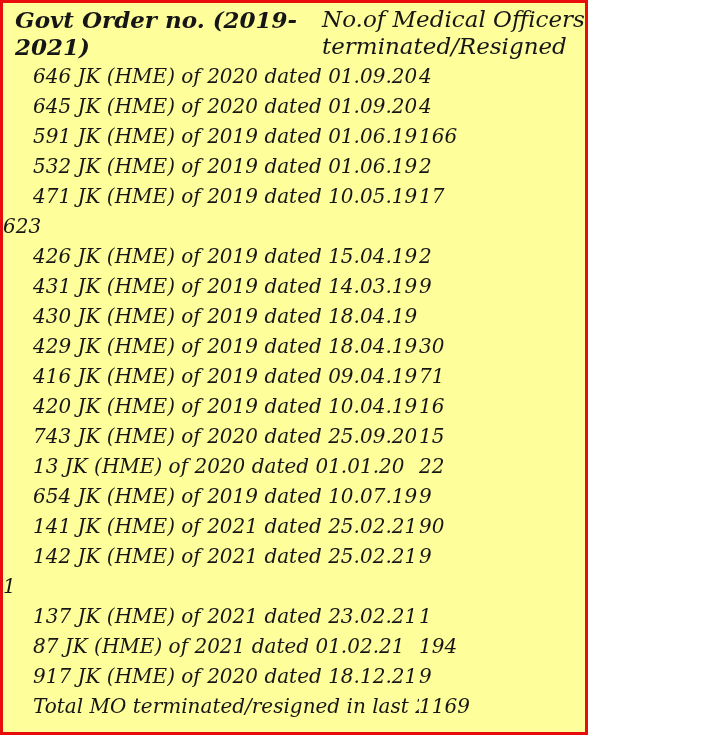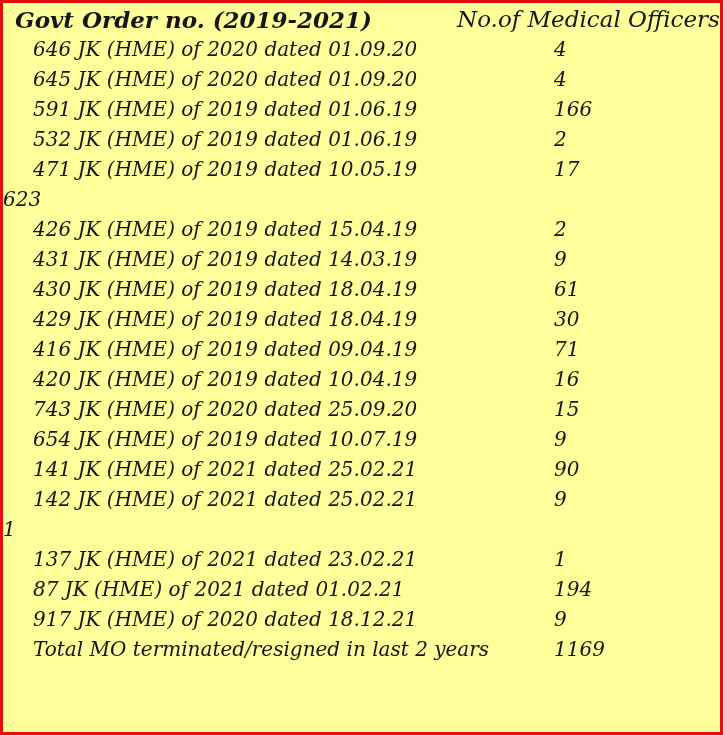--- a/index.html
+++ b/index.html
@@ -1,17 +1,17 @@
 <!DOCTYPE html>
 <html><head>
 <meta charset="utf-8">
 <style>
   html, body { margin: 0; padding: 0; }
   .frame {
-    width: 723px;
+    width: 588px;
     height: 735px;
     box-sizing: border-box;
     background: #FEFE9B;
     border: 3px solid #E80C0C;
     font-family: "DejaVu Serif", serif;
     font-style: italic;
     color: #161616;
     overflow: hidden;
   }
   .header-row {
@@ -52,20 +52,21 @@
 </style>
 </head>
 <body>
 
 <div class="frame">
 
   <div class="header-row">
     <div class="header-col1">Govt Order no. (2019-2021)</div>
     <div class="header-col2">
       <div>No.of Medical Officers</div>
+      <div>terminated/Resigned</div>
     </div>
   </div>
 
   <div class="rows">
     <div class="row">
       <div class="row-order">646 JK (HME) of 2020 dated 01.09.20</div>
       <div class="row-count">4</div>
     </div>
     <div class="row">
       <div class="row-order">645 JK (HME) of 2020 dated 01.09.20</div>
@@ -89,37 +90,40 @@
     <div class="row">
       <div class="row-order">426 JK (HME) of 2019 dated 15.04.19</div>
       <div class="row-count">2</div>
     </div>
     <div class="row">
       <div class="row-order">431 JK (HME) of 2019 dated 14.03.19</div>
       <div class="row-count">9</div>
     </div>
     <div class="row">
       <div class="row-order">430 JK (HME) of 2019 dated 18.04.19</div>
-      <div class="row-count">61</div>
     </div>
     <div class="row">
       <div class="row-order">429 JK (HME) of 2019 dated 18.04.19</div>
       <div class="row-count">30</div>
     </div>
     <div class="row">
       <div class="row-order">416 JK (HME) of 2019 dated 09.04.19</div>
       <div class="row-count">71</div>
     </div>
     <div class="row">
       <div class="row-order">420 JK (HME) of 2019 dated 10.04.19</div>
       <div class="row-count">16</div>
     </div>
     <div class="row">
       <div class="row-order">743 JK (HME) of 2020 dated 25.09.20</div>
       <div class="row-count">15</div>
+    </div>
+    <div class="row">
+      <div class="row-order">13 JK (HME) of 2020 dated 01.01.20</div>
+      <div class="row-count">22</div>
     </div>
     <div class="row">
       <div class="row-order">654 JK (HME) of 2019 dated 10.07.19</div>
       <div class="row-count">9</div>
     </div>
     <div class="row">
       <div class="row-order">141 JK (HME) of 2021 dated 25.02.21</div>
       <div class="row-count">90</div>
     </div>
     <div class="row">

